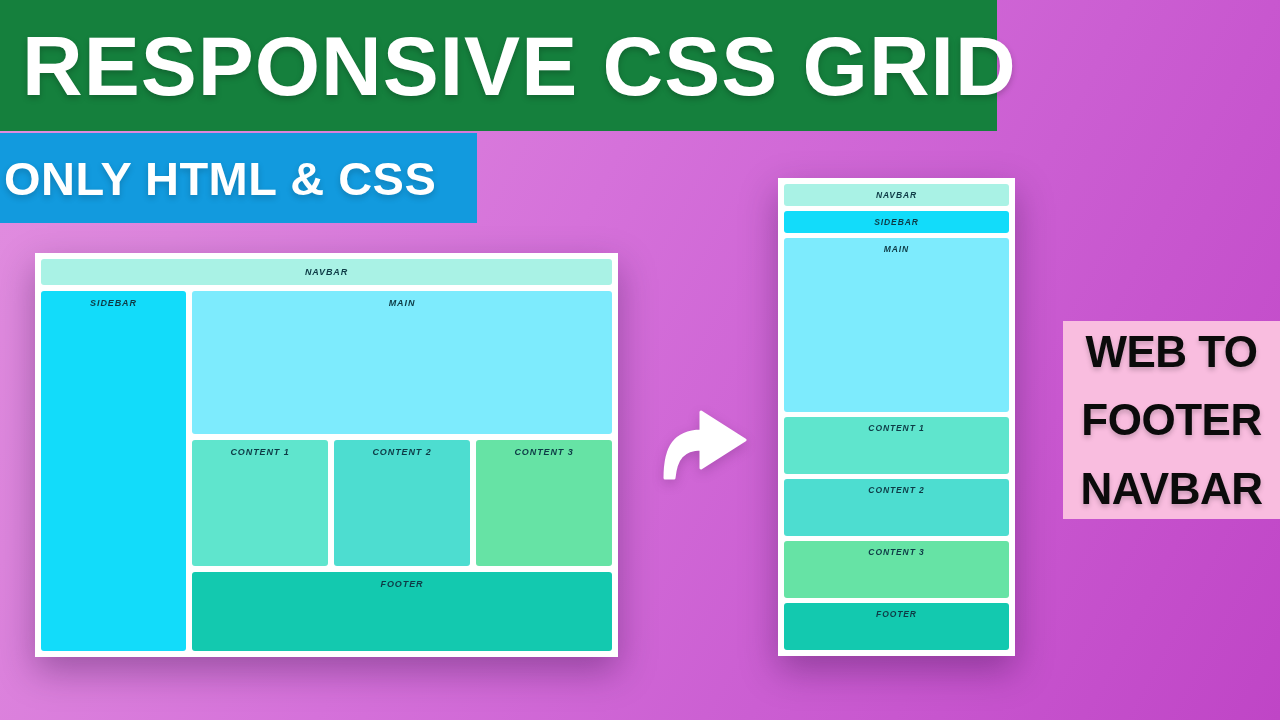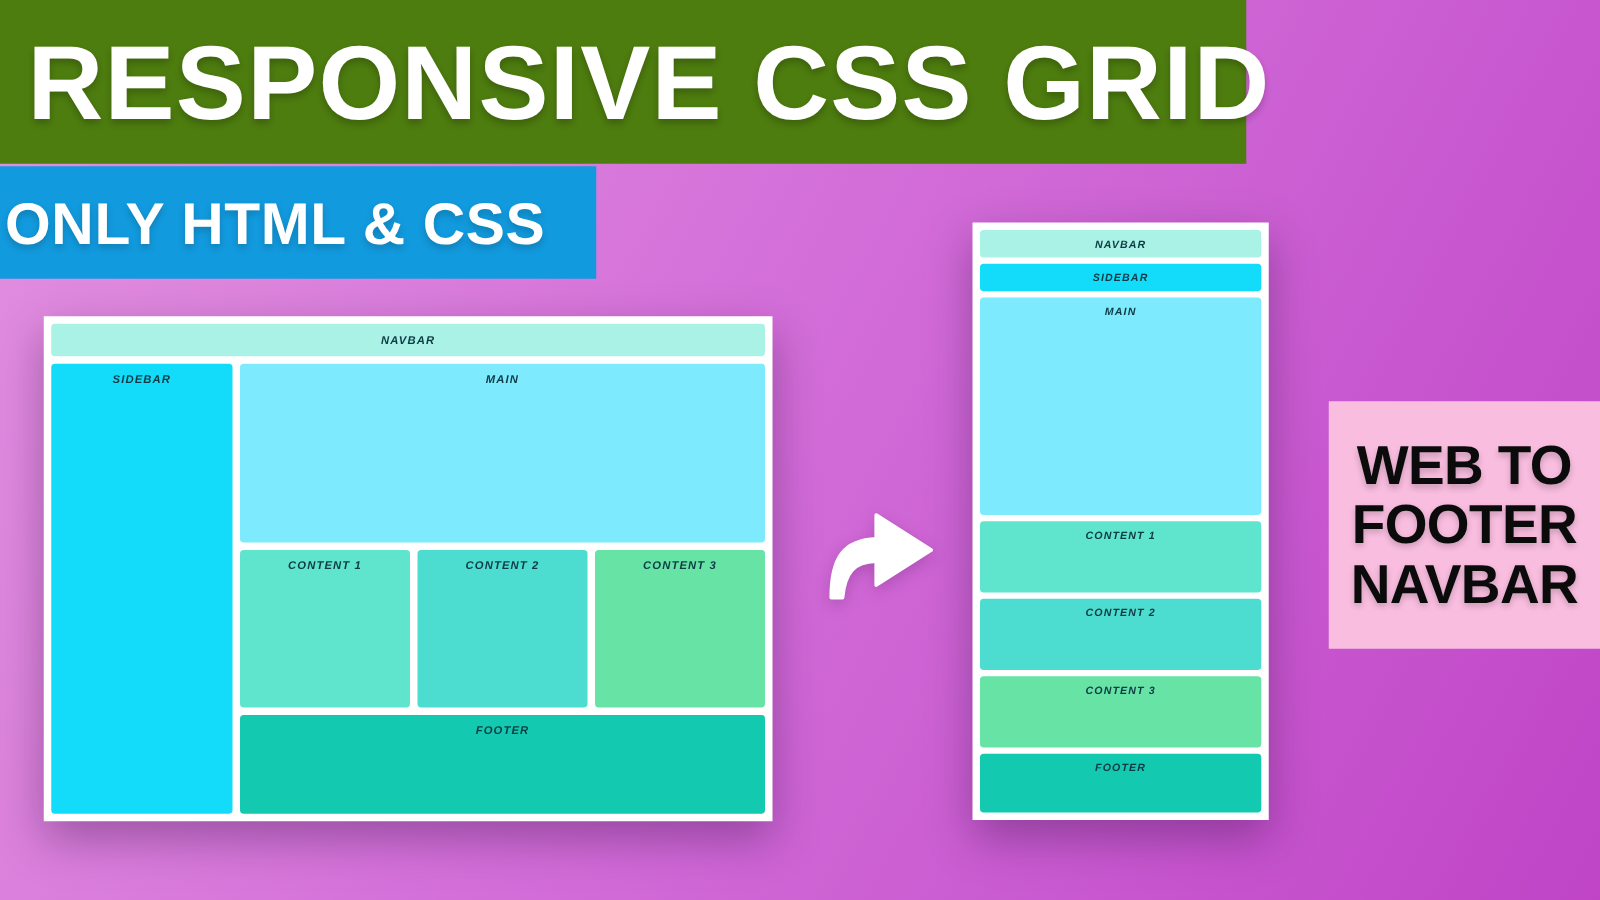--- a/index.html
+++ b/index.html
@@ -174,21 +174,21 @@
     font-weight: bold;
     line-height: 1.07;
     letter-spacing: -0.5px;
     white-space: nowrap;
     text-shadow: 0 3px 5px rgba(0,0,0,0.2);
   }
 </style>
 </head>
 <body style="background: linear-gradient(118deg, rgb(226, 143, 224) 0%, rgb(221, 133, 221) 18%, rgb(213, 113, 218) 42%, rgb(203, 94, 210) 68%, rgb(196, 78, 203) 88%, rgb(191, 69, 198) 100%);">
 
-<div class="title-bar" style="background: #4d7c0f;">
+<div class="title-bar" style="background: #15803d;">
   <span class="title-text" style="color: rgb(255, 255, 255);">RESPONSIVE CSS GRID</span>
 </div>
 
 <div class="subtitle-bar" style="background: rgb(18, 154, 222);">
   <span class="subtitle-text" style="color: rgb(255, 255, 255);">ONLY HTML &amp; CSS</span>
 </div>
 
 <div class="mock-card" id="desktop-mock">
 
   <div class="cell row-top" style="background: rgb(169, 242, 229);">
@@ -248,17 +248,17 @@
     <span>CONTENT 2</span>
   </div>
   <div class="cell m-c3" style="background: rgb(102, 227, 165);">
     <span>CONTENT 3</span>
   </div>
   <div class="cell m-footer" style="background: rgb(19, 201, 175);">
     <span>FOOTER</span>
   </div>
 </div>
 
-<div id="callout-box" style="background: rgb(249, 189, 223);">
+<div id="callout-box" style="background: rgb(249, 189, 223); gap: 21px;">
   <div class="callout-line" style="color: rgb(11, 11, 11);">WEB TO</div>
   <div class="callout-line" style="color: rgb(11, 11, 11);">FOOTER</div>
   <div class="callout-line" style="color: rgb(11, 11, 11);">NAVBAR</div>
 </div>
 
 </body></html>

